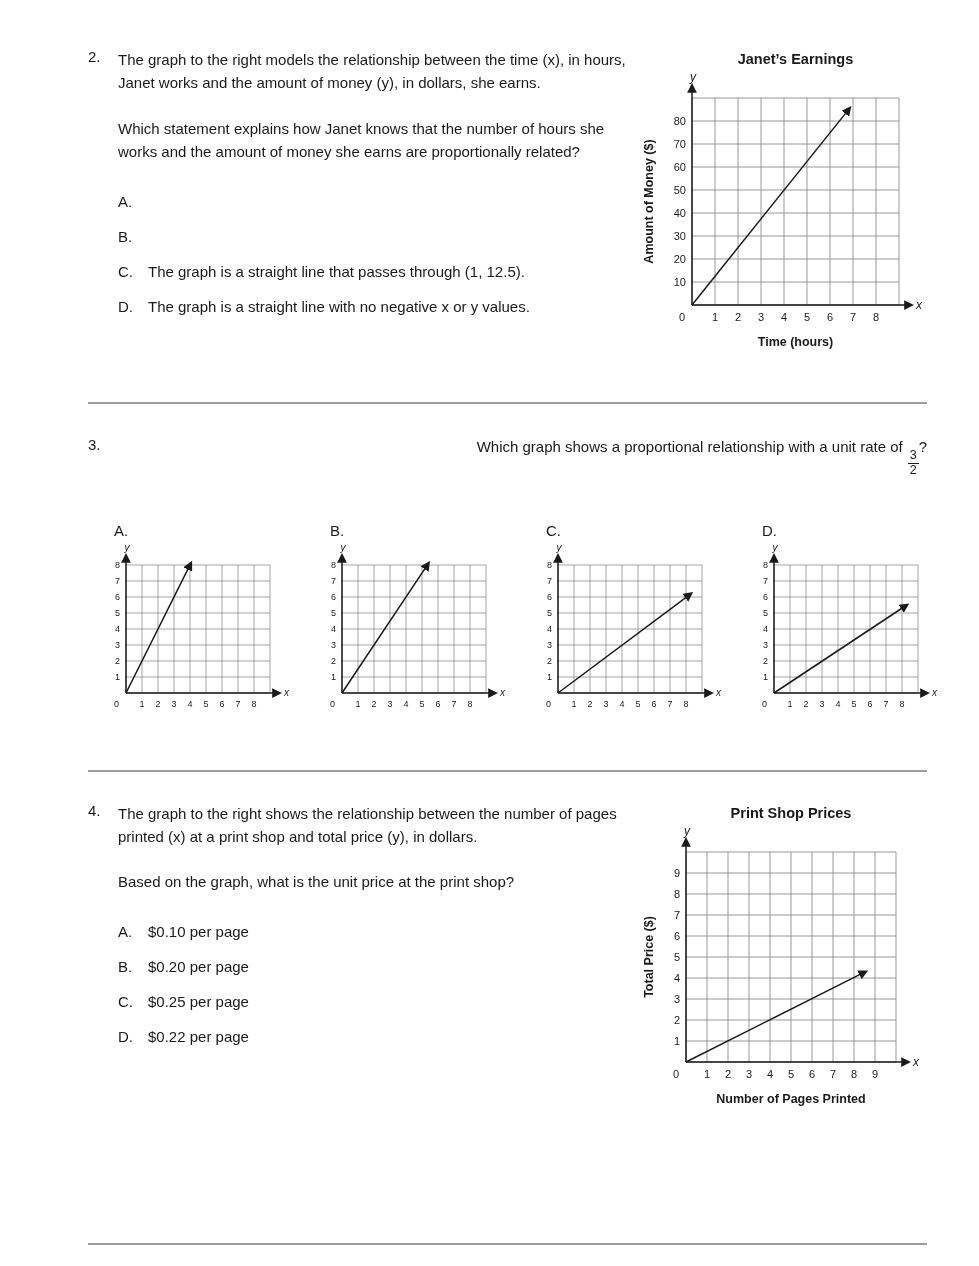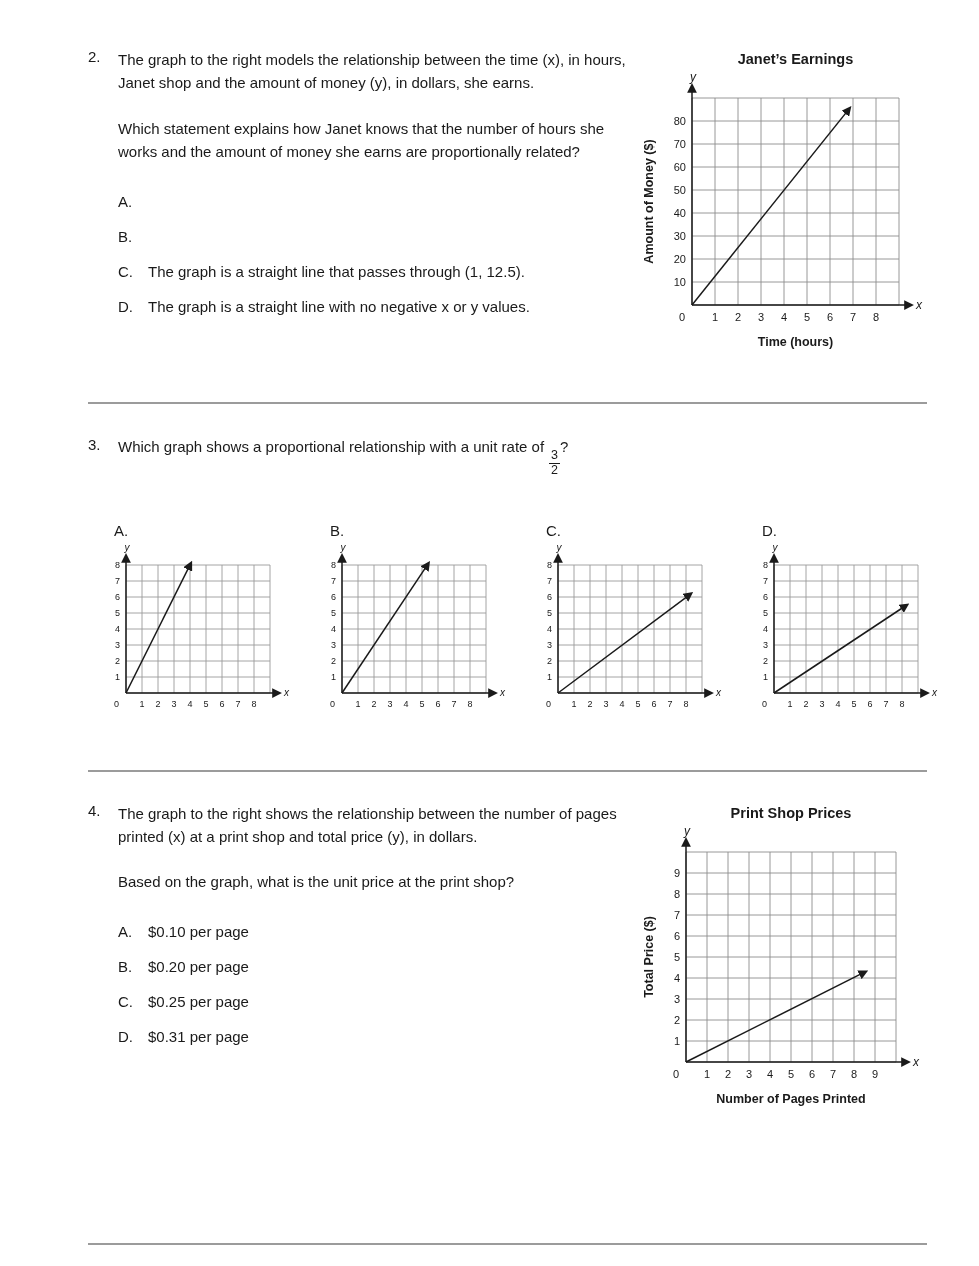--- a/index.html
+++ b/index.html
@@ -23,21 +23,21 @@
   .q-para:last-child { margin-bottom:0; }
 
   .choices { margin-top:28px; }
   .choice { display:flex; margin-bottom:14px; line-height:1.4; }
   .c-label { flex:0 0 30px; }
 
   hr.divider { border:none; border-top:2px solid #9b9b9b; margin:44px 0 0 0; }
   hr.divider.bottom { margin-top:128px; }
 
   .q3-section { margin-top:32px; }
-  .q3-line { line-height:1.5; }
+  .q3-line { line-height:1.5;text-align:right; }
   .frac {
     display:inline-flex; flex-direction:column; align-items:center;
     vertical-align:-7px; line-height:1.1; font-size:12.5px; margin-left:5px;
   }
   .frac .fnum { border-bottom:1.2px solid #1a1a1a; padding:0 2px; }
   .frac .fden { padding:0 2px; }
 
   .graphs-row { display:flex; gap:32px; margin:44px 0 0 18px; }
   .graph-cell { }
   .g-label { margin:0 0 4px 8px; }
@@ -47,21 +47,21 @@
 </head>
 <body>
 
 <div class="page">
 
   <section class="q-section">
     <div class="q-main">
       <div class="q-row">
         <span class="q-num">2.</span>
         <div class="q-body">
-          <p class="q-para">The graph to the right models the relationship between the time (x), in hours, Janet shop and the amount of money (y), in dollars, she earns.</p>
+          <p class="q-para">The graph to the right models the relationship between the time (x), in hours, Janet works and the amount of money (y), in dollars, she earns.</p>
           <p class="q-para">Which statement explains how Janet knows that the number of hours she works and the amount of money she earns are proportionally related?</p>
           <div class="choices">
             <div class="choice">
               <span class="c-label">A.</span>
             </div>
             <div class="choice">
               <span class="c-label">B.</span>
             </div>
             <div class="choice">
               <span class="c-label">C.</span>
@@ -378,21 +378,21 @@
             <div class="choice">
               <span class="c-label">B.</span>
               <span class="c-text">$0.20 per page</span>
             </div>
             <div class="choice">
               <span class="c-label">C.</span>
               <span class="c-text">$0.25 per page</span>
             </div>
             <div class="choice">
               <span class="c-label">D.</span>
-              <span class="c-text">$0.31 per page</span>
+              <span class="c-text">$0.22 per page</span>
             </div>
           </div>
         </div>
       </div>
     </div>
     <div class="q-chart"><svg width="288" height="310" viewBox="0 0 288 310" font-family="&quot;Liberation Sans&quot;, sans-serif">
           <defs>
             <marker id="arw5" viewBox="0 0 10 10" refX="7" refY="5" markerWidth="6.5" markerHeight="6.5" orient="auto">
               <path d="M0,0 L10,5 L0,10 z" fill="#1a1a1a"></path>
             </marker>

